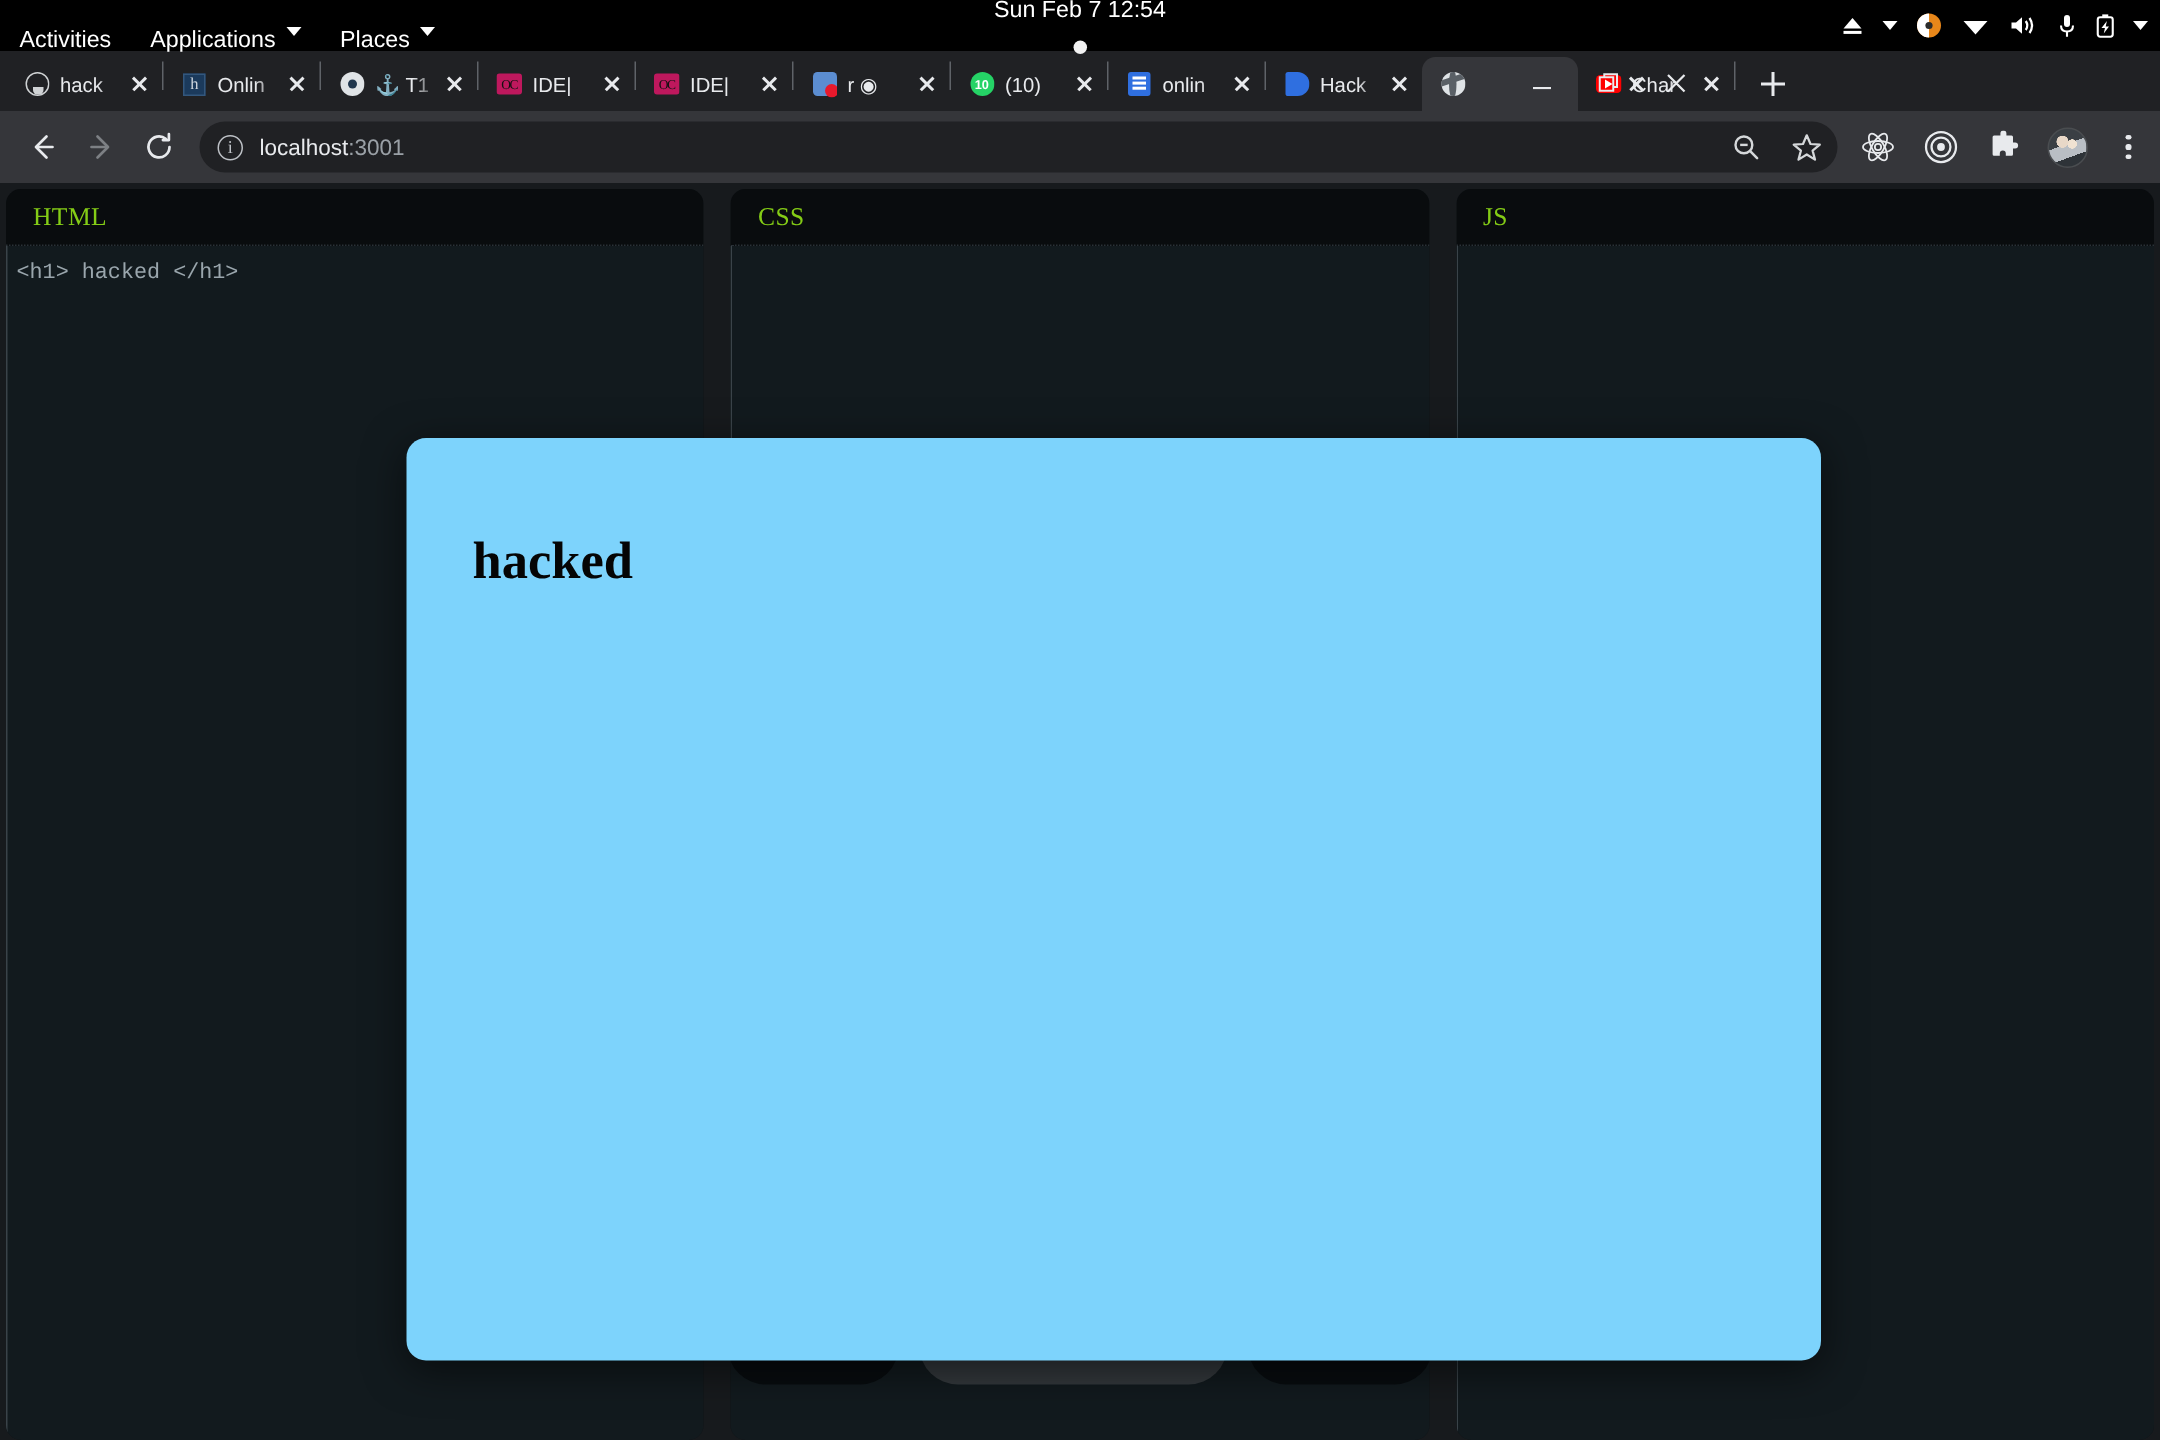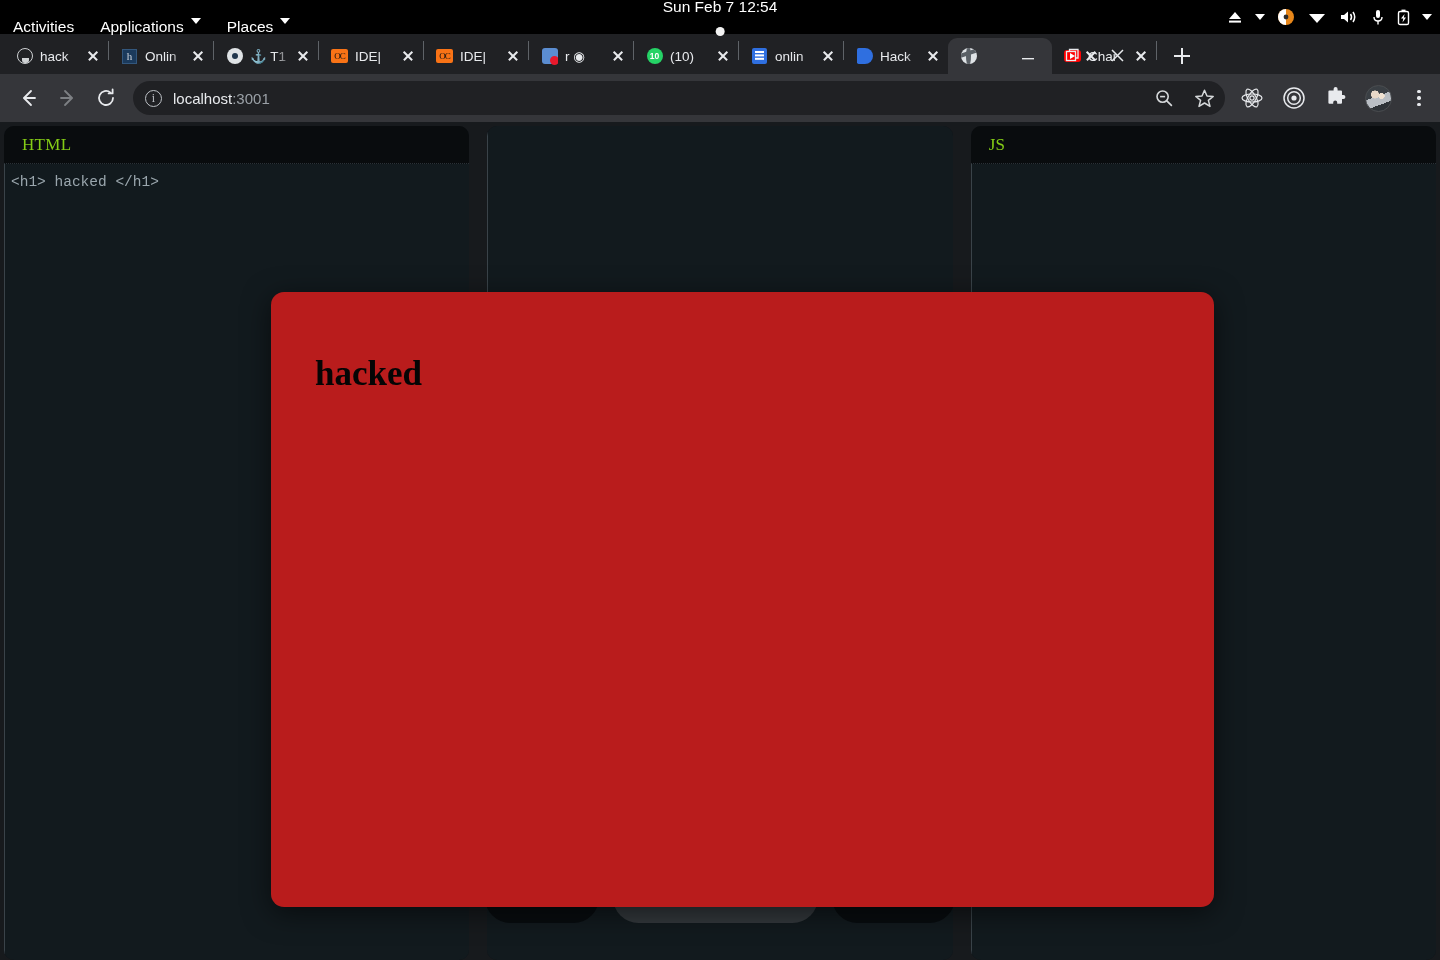--- a/index.html
+++ b/index.html
@@ -123,21 +123,21 @@
     width: 45px; height: 34px;
     display: flex; align-items: center; justify-content: center;
   }
 
   
   .fav-github { width:16px;height:16px;border-radius:50%;border:1.6px solid #cfd2d4;position:relative;background:#202124;}
   .fav-github::after{content:"";position:absolute;left:4px;top:9px;width:7px;height:5px;border-radius:0 0 3px 3px;background:#cfd2d4;}
   .fav-h { width:15px;height:15px;background:#1b3a5c;color:#cfd6de;font-family:"Liberation Serif",serif;font-size:11px;display:flex;align-items:center;justify-content:center;border:1px solid #33577d;}
   .fav-gear { width:16px;height:16px;border-radius:50%;background:#dfe3e6;position:relative;}
   .fav-gear::after{content:"";position:absolute;left:5px;top:5px;width:6px;height:6px;border-radius:50%;background:#20364d;}
-  .fav-ide { width:17px;height:14px;background:#f97316;color:#111;font-family:"Liberation Serif",serif;font-size:9px;letter-spacing:-1px;display:flex;align-items:center;justify-content:center;border-radius:2px;}
+  .fav-ide { width:17px;height:14px;background:#be185d;color:#111;font-family:"Liberation Serif",serif;font-size:9px;letter-spacing:-1px;display:flex;align-items:center;justify-content:center;border-radius:2px;}
   .fav-rec { width:16px;height:16px;border-radius:3px;background:#5b8dd1;position:relative;}
   .fav-rec::after{content:"";position:absolute;right:-1px;bottom:-1px;width:9px;height:9px;border-radius:50%;background:#e8192c;}
   .fav-wa { width:16px;height:16px;border-radius:50%;background:#25d366;color:#fff;font-size:8.5px;font-weight:bold;display:flex;align-items:center;justify-content:center;}
   .fav-doc { width:15px;height:16px;border-radius:2px;background:#2f6fe0;position:relative;}
   .fav-doc::after{content:"";position:absolute;left:3px;top:3px;width:9px;height:1.6px;background:#fff;box-shadow:0 3.4px 0 #fff,0 6.8px 0 #fff;}
   .fav-hack { width:16px;height:16px;background:#2f6fe0;border-radius:3px 14px 14px 3px;}
   .fav-globe { width:16px;height:16px;border-radius:50%;background:#dfe3e6;position:relative;overflow:hidden;}
   .fav-globe::before{content:"";position:absolute;left:-2px;top:3px;width:20px;height:4px;background:#5a6066;transform:rotate(-18deg);}
   .fav-globe::after{content:"";position:absolute;left:5px;top:-2px;width:5px;height:20px;background:#5a6066;border-radius:50%;}
   .fav-yt { width:17px;height:12px;background:#ff0000;border-radius:3px;position:relative;}
@@ -251,21 +251,21 @@
     cursor: pointer;
   }
   .btn-dark { background: #080c0f; color: #b9c2c8; }
   .btn-hover { background: #33383c; color: #b9c2c8; }
 
   
   #preview-modal {
     position: absolute;
     left: 271px; top: 170px;
     width: 943px; height: 615px;
-    background: #b91c1c;
+    background: #7dd3fc;
     border-radius: 13px;
     z-index: 30;
     overflow: hidden;
     box-shadow: 0 6px 28px rgba(0,0,0,0.55);
   }
   #preview-heading {
     font-family: "Liberation Serif", serif;
     font-weight: bold;
     font-size: 35px;
     color: #050505;
@@ -533,20 +533,21 @@
   <div id="page">
 
     <div class="panel">
       <div class="panel-header">HTML</div>
       <div class="panel-body">
         <div class="code-area">&lt;h1&gt; hacked &lt;/h1&gt;</div>
       </div>
     </div>
 
     <div class="panel center">
+      <div class="panel-header">CSS</div>
       <div id="center-body">
         <div class="code-area"></div>
       </div>
       <div id="button-bar">
         <button class="action-btn btn-dark">Record</button>
         <button class="action-btn btn-hover">Open Video Player</button>
         <button class="action-btn btn-dark">Compile</button>
       </div>
     </div>
 

